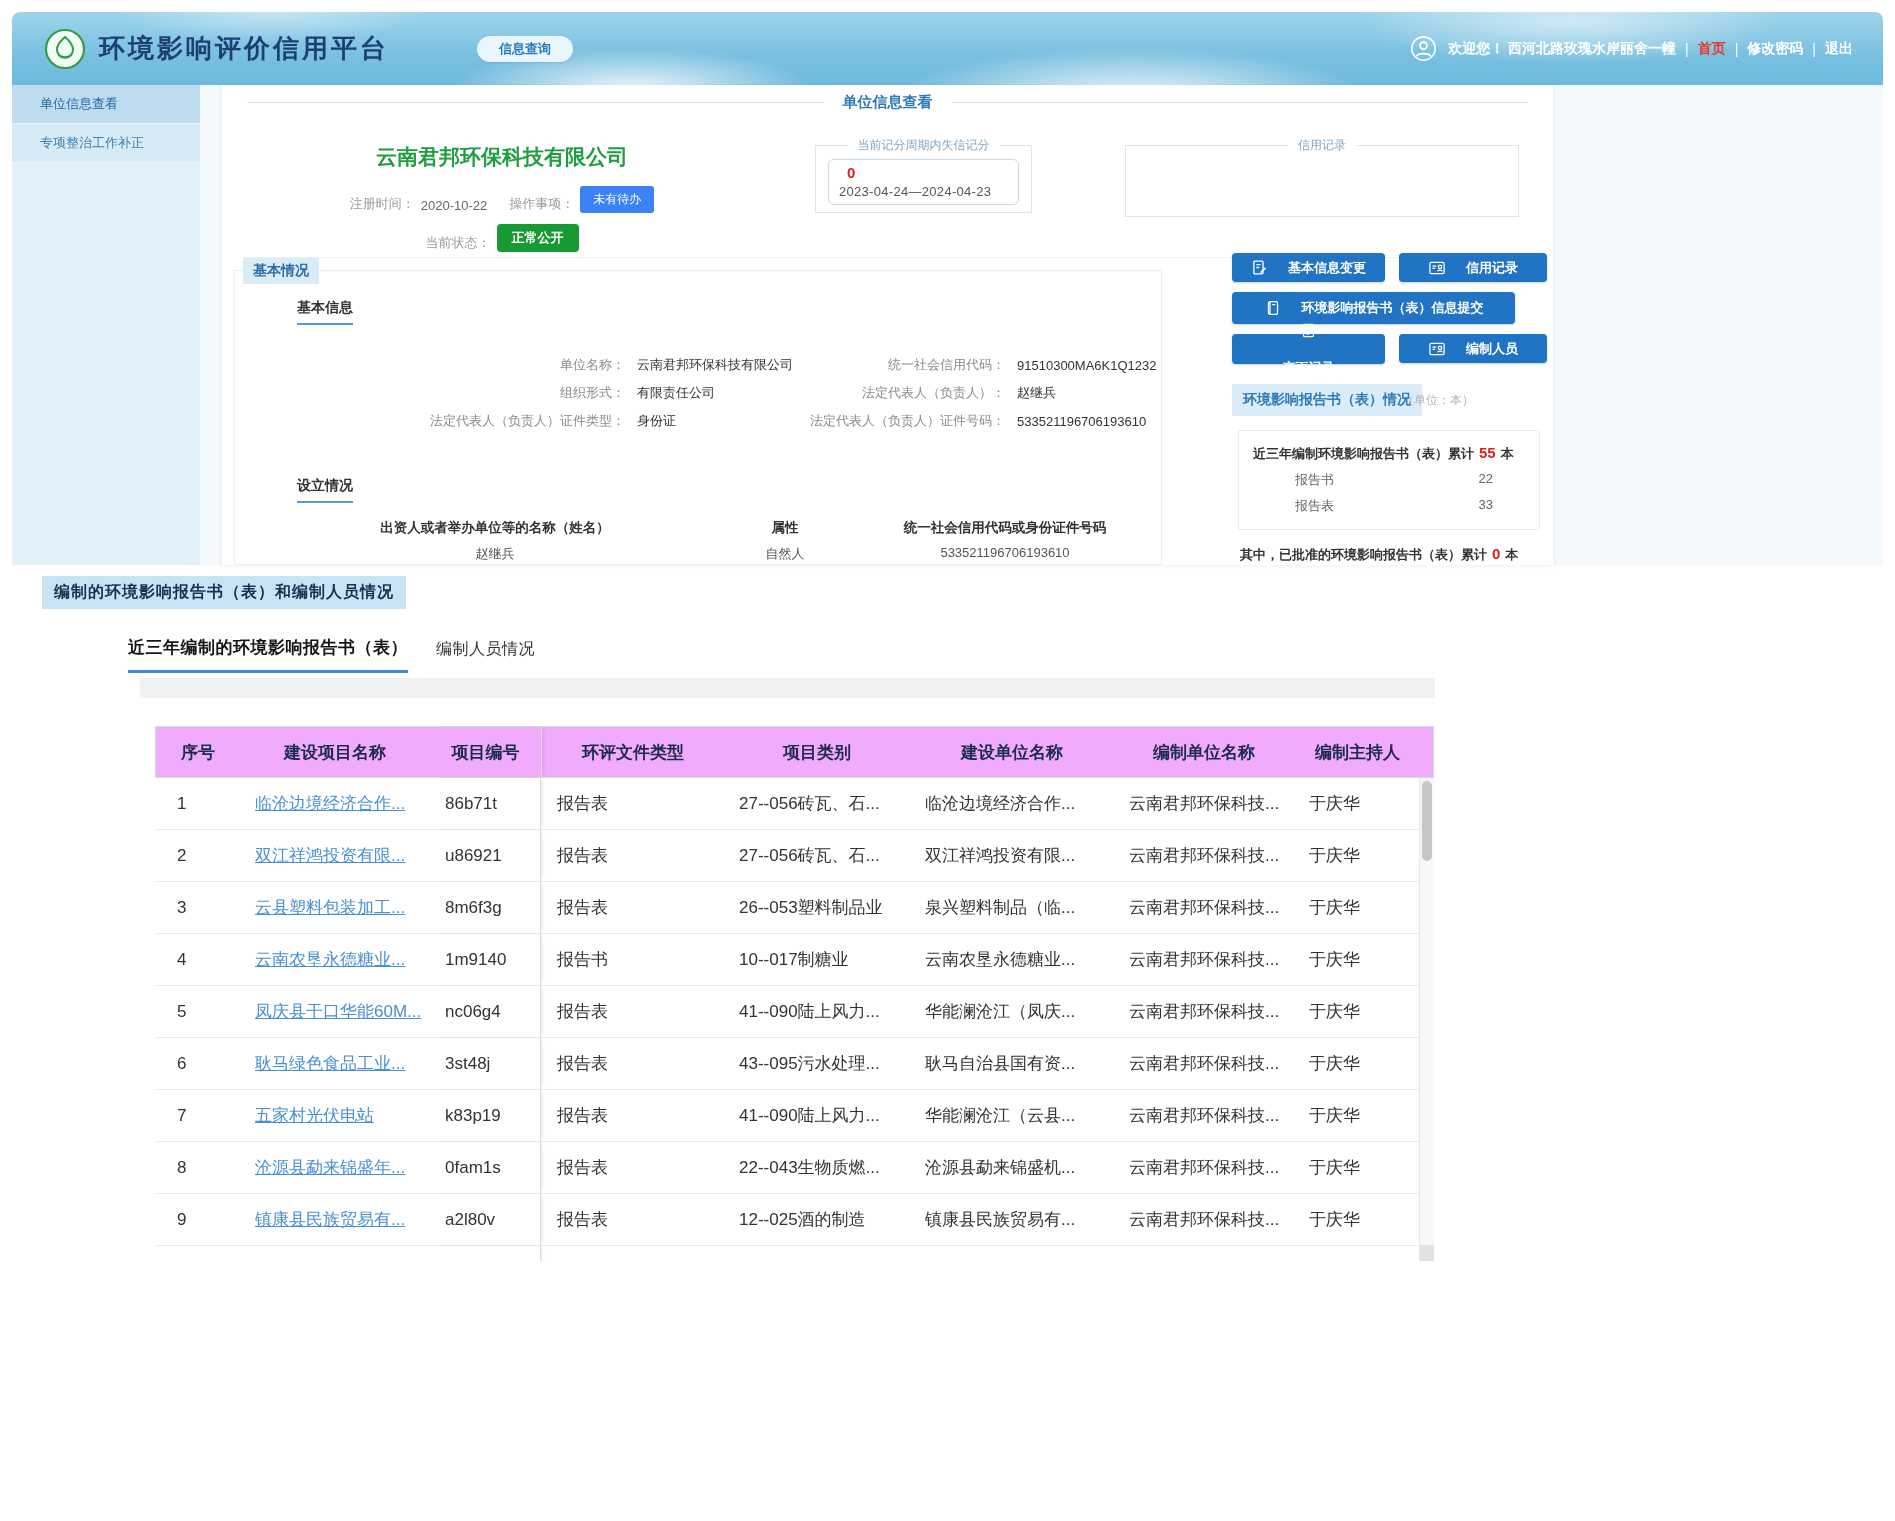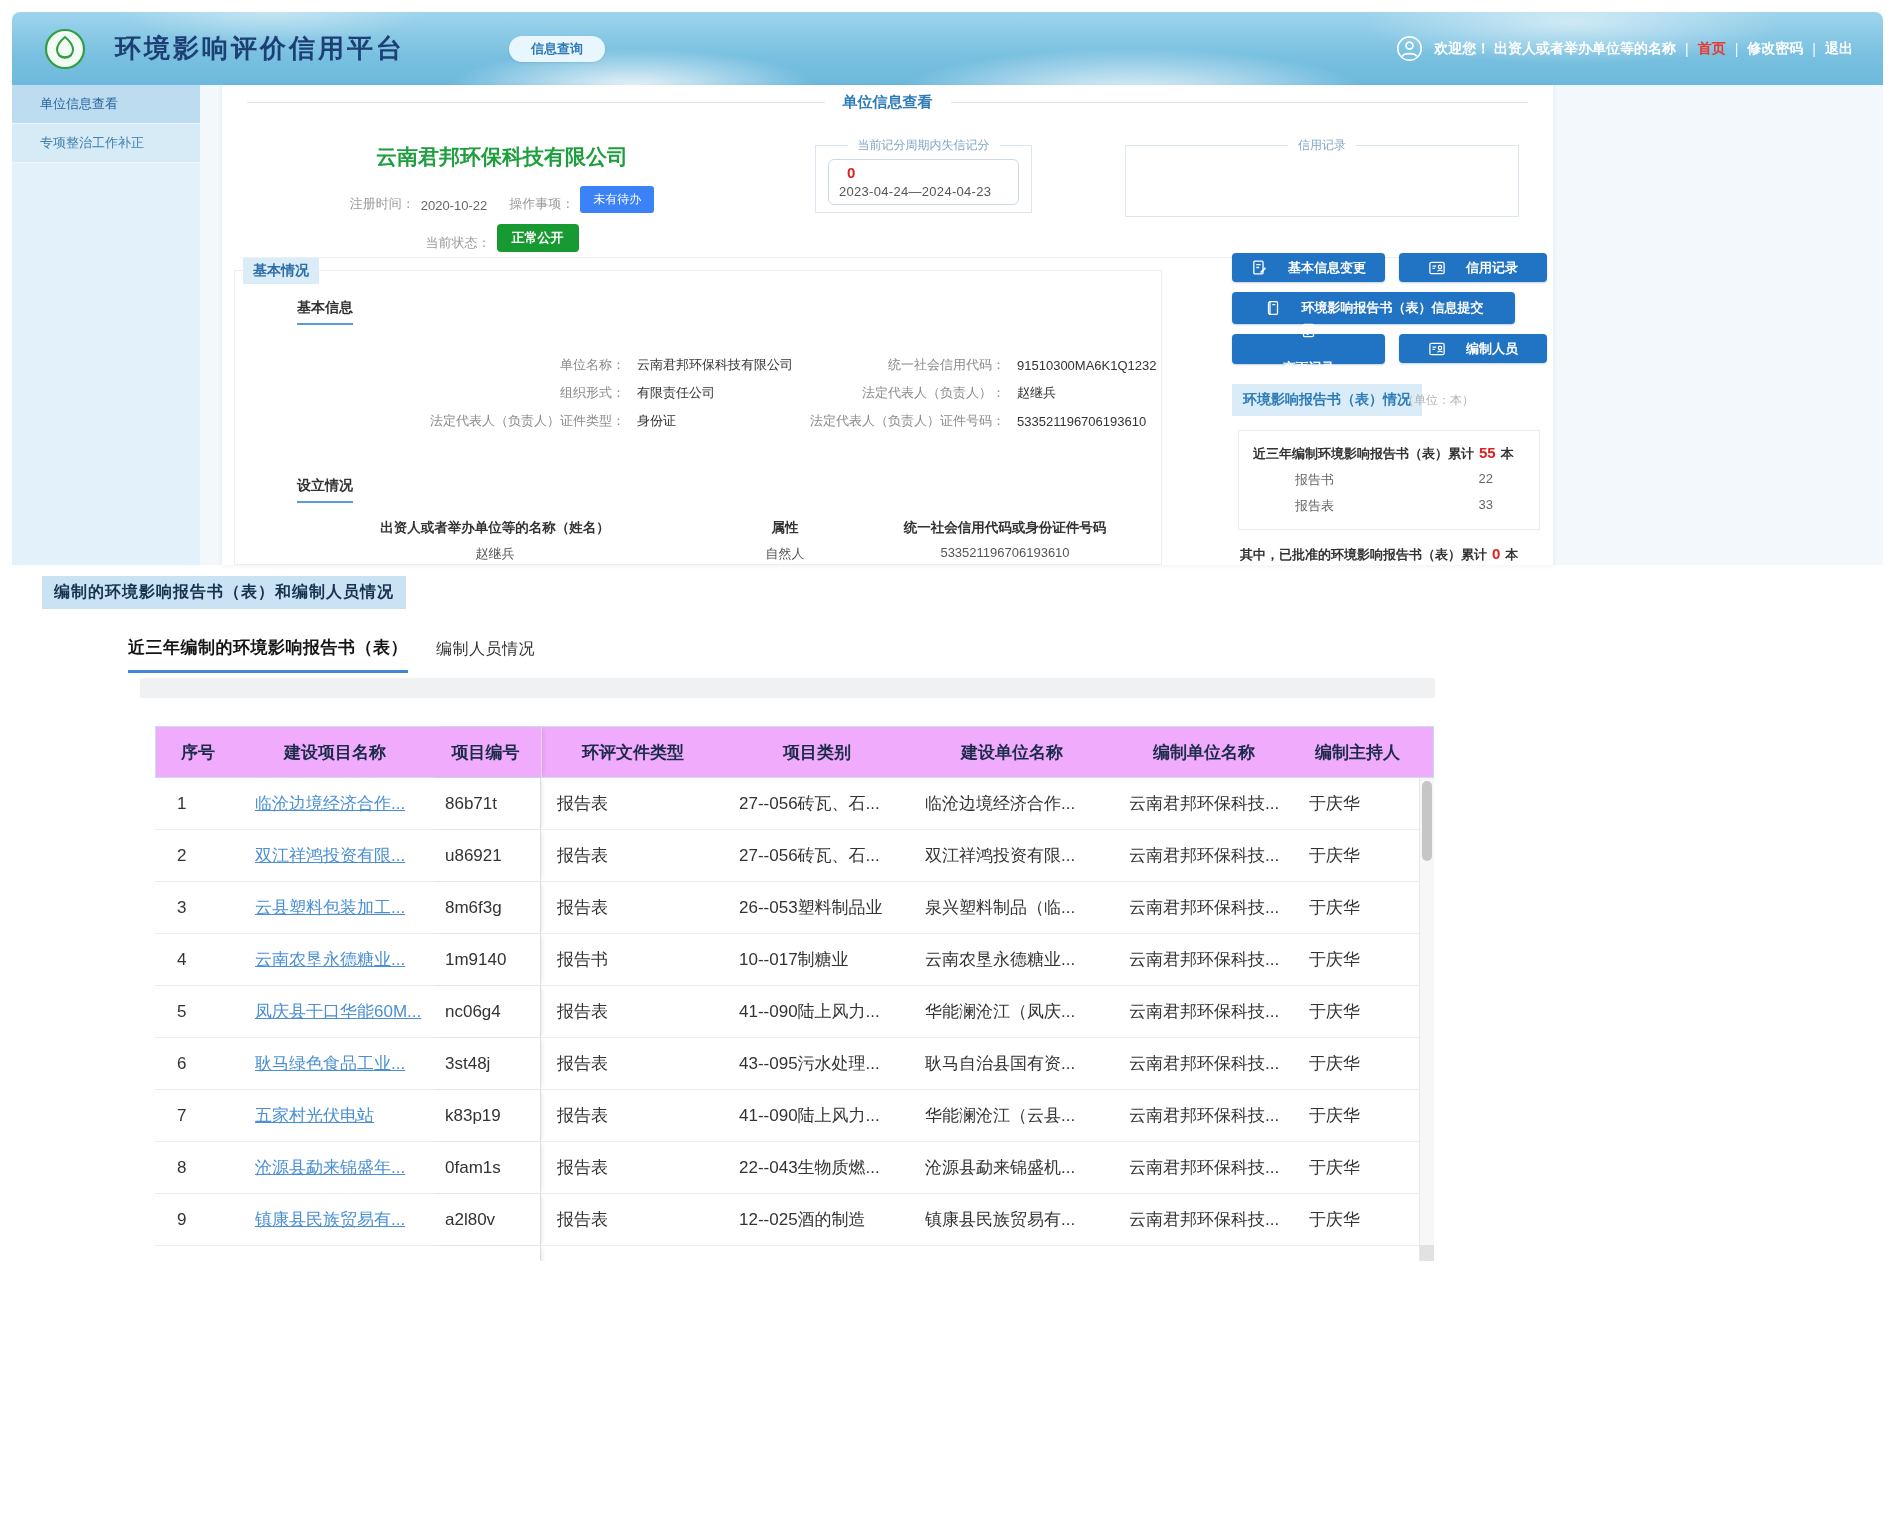--- a/index.html
+++ b/index.html
@@ -10,21 +10,21 @@
   .topbar{position:absolute;left:12px;top:12px;width:1871px;height:73px;border-radius:8px 8px 0 0;
     background:
       radial-gradient(ellipse 260px 55px at 620px 75px, rgba(255,255,255,.85), rgba(255,255,255,0) 70%),
       radial-gradient(ellipse 340px 70px at 1120px 85px, rgba(255,255,255,.9), rgba(255,255,255,0) 70%),
       radial-gradient(ellipse 300px 60px at 1560px 10px, rgba(255,255,255,.55), rgba(255,255,255,0) 70%),
       radial-gradient(ellipse 220px 45px at 260px 0px, rgba(255,255,255,.4), rgba(255,255,255,0) 70%),
       linear-gradient(180deg,#9ed4ec 0%,#79c0e0 60%,#6db9dd 100%);
     display:flex;align-items:center;}
   .brand{display:flex;align-items:center;gap:13px;margin-left:32px;}
   .brand .logo{display:flex;}
-  .brand h1{margin:16px;font-size:26px;font-weight:bold;color:#1c3f74;letter-spacing:3px;}
+  .brand h1{margin:0;font-size:26px;font-weight:bold;color:#1c3f74;letter-spacing:3px;}
   .pill{margin-left:88px;width:96px;height:26px;border:none;border-radius:13px;cursor:pointer;
         background:rgba(238,249,255,.95);color:#2e7bb8;font-weight:bold;font-size:13px;
         font-family:inherit;box-shadow:0 1px 2px rgba(40,90,130,.15);}
   .userbar{position:absolute;right:30px;top:0;height:100%;display:flex;align-items:center;gap:9px;
            color:#fff;font-size:14px;font-weight:bold;}
   .userbar .uicon{display:flex;margin-right:2px;}
   .userbar a{color:#fff;text-decoration:none;cursor:pointer;}
   .userbar a.red{color:#e8382f;}
   .userbar .sep{opacity:.95;font-weight:normal;}
 
@@ -147,21 +147,21 @@
     </div>
     <button class="pill">信息查询</button>
     <div class="userbar">
       <span class="uicon">
         <svg width="27" height="27" viewBox="0 0 24 24" fill="none" stroke="#ffffff" stroke-width="1.5">
           <circle cx="12" cy="12" r="10.4"></circle>
           <circle cx="12" cy="9.4" r="3.1"></circle>
           <path d="M5.6 19c1.8-3.3 11-3.3 12.8 0"></path>
         </svg>
       </span>
-      <span>欢迎您！ 出资人或者举办单位等的名称</span>
+      <span>欢迎您！ 西河北路玫瑰水岸丽舍一幢</span>
       <span class="sep">|</span>
       <a class="red">首页</a>
       <span class="sep">|</span>
       <a>修改密码</a>
       <span class="sep">|</span>
       <a>退出</a>
     </div>
   </header>
 
   <div class="band"></div>

